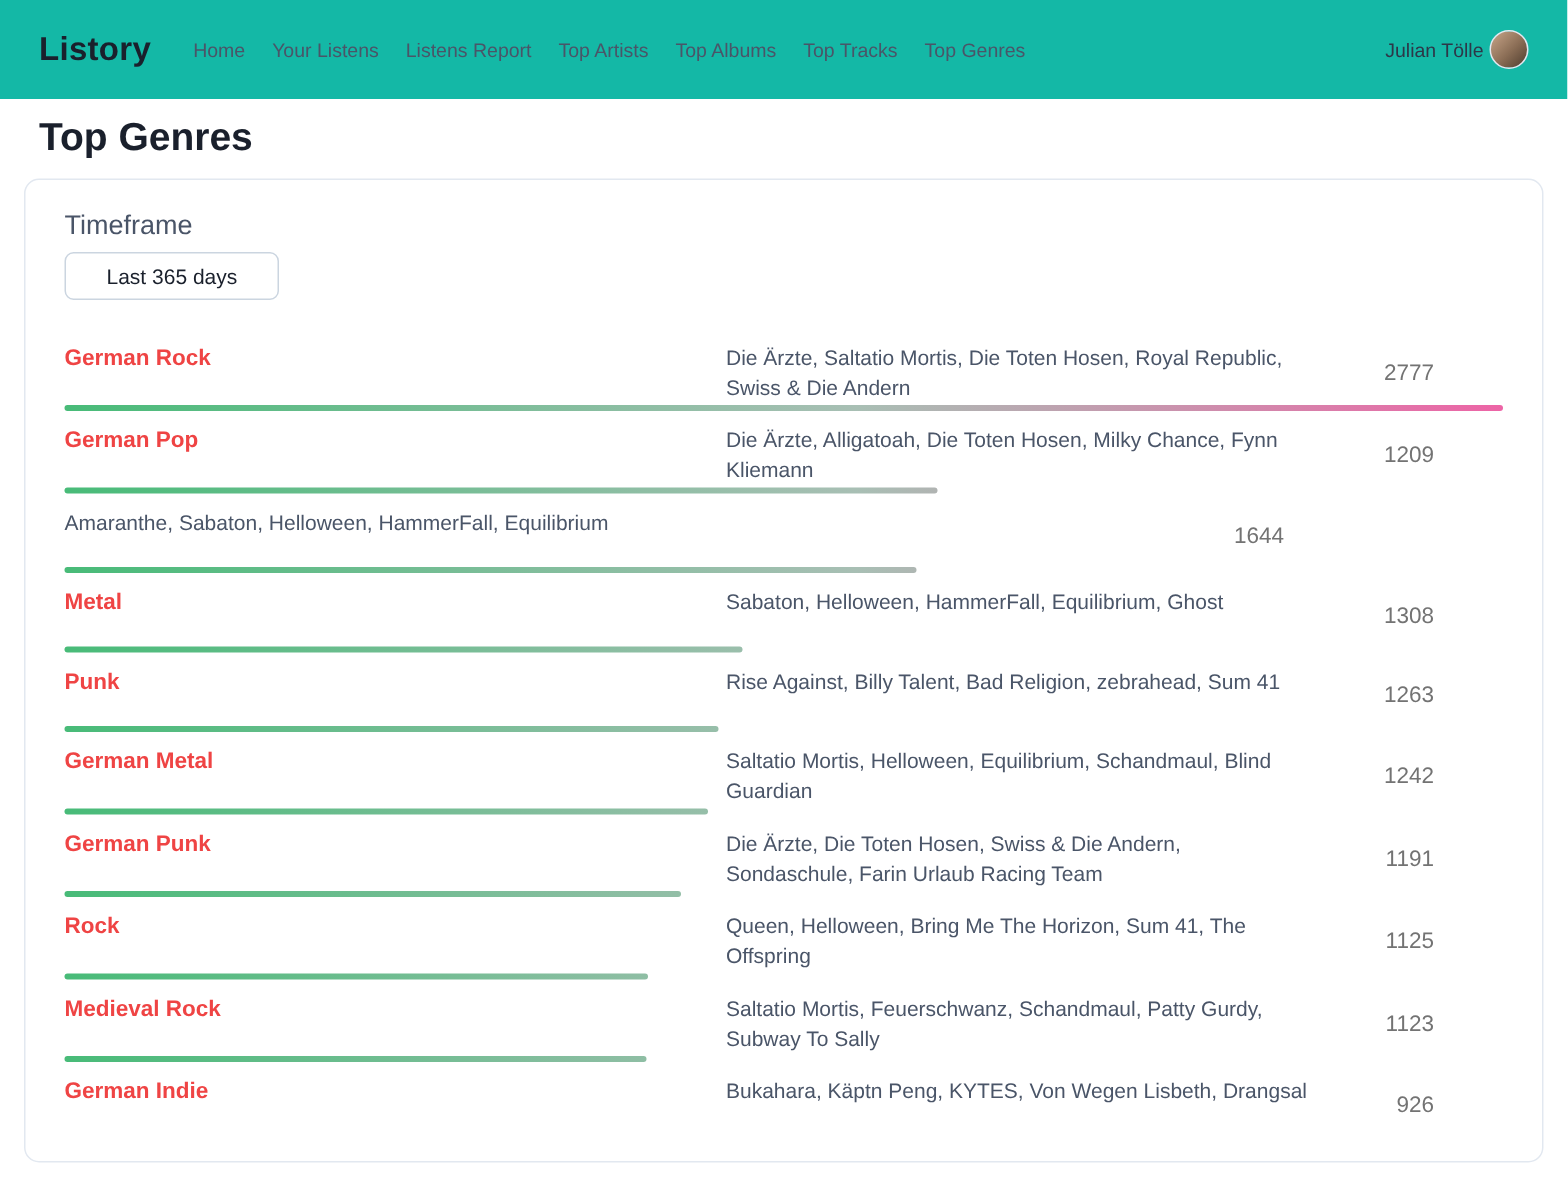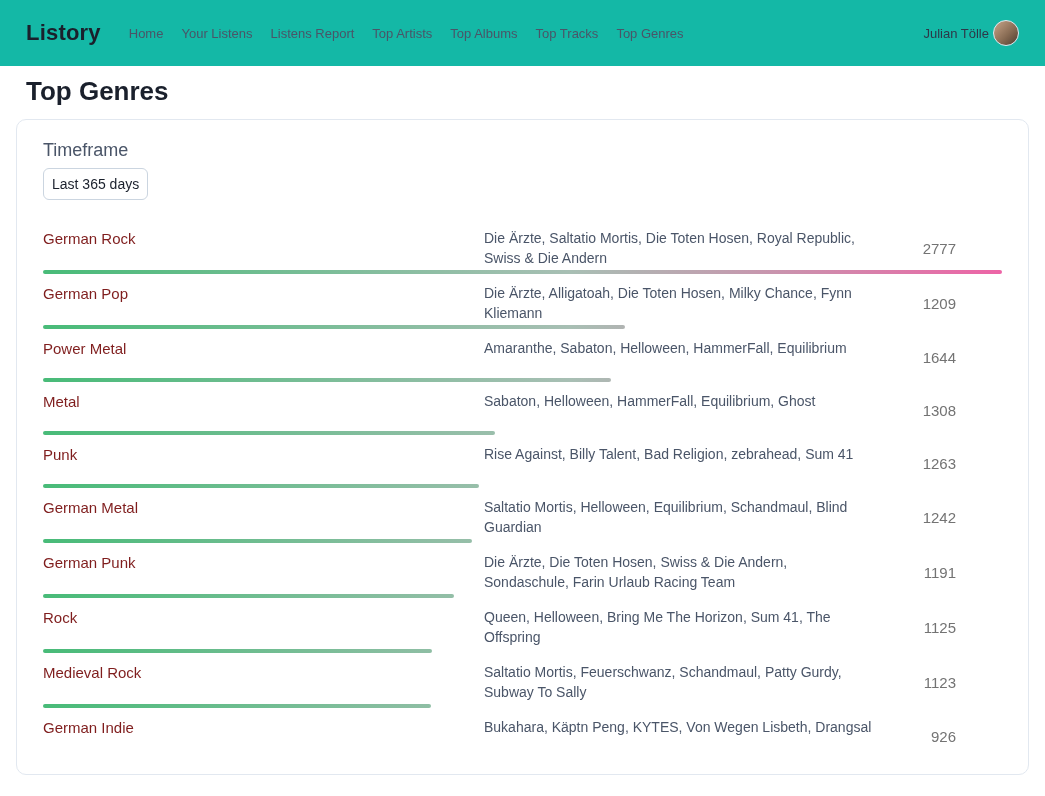--- a/index.html
+++ b/index.html
@@ -64,21 +64,21 @@
     padding: 20px 26px 10px 26px;
     background: #ffffff;
   }
   .tf-label {
     font-size: 18px;
     color: #4a5568;
     margin-bottom: 7px;
   }
   .tf-select {
     display: inline-block;
-    padding: 7px 8px;
+    padding: 7px 27px;
     border: 1px solid #cbd5e0;
     border-radius: 6px;
     background: #ffffff;
     font-family: "Liberation Sans", sans-serif;
     font-size: 14px;
     color: #1a202c;
     cursor: pointer;
   }
 
   
@@ -86,22 +86,22 @@
   .genre-row {
     position: relative;
     display: grid;
     grid-template-columns: 441px 1fr 100px;
     align-items: start;
     padding: 6px 0 9px 0;
     min-height: 53px;
   }
   .genre-name {
     font-size: 15px;
-    font-weight: 400;
-    color: #7f1d1d;
+    font-weight: 700;
+    color: #ef4444;
     padding-top: 2px;
   }
   .genre-artists {
     font-size: 14px;
     color: #4a5568;
     line-height: 20px;
     padding-right: 28px;
   }
   .genre-count {
     font-size: 15px;
@@ -154,21 +154,20 @@
   </div>
 
   <div class="genre-row">
     <div class="genre-name">German Pop</div>
     <div class="genre-artists">Die Ärzte, Alligatoah, Die Toten Hosen, Milky Chance, Fynn Kliemann</div>
     <div class="genre-count">1209</div>
     <div class="genre-bar" style="width: 60.677%; background-image: linear-gradient(90deg, rgb(72, 187, 120) 0%, rgb(168, 191, 180) 55%, rgb(237, 100, 166) 100%); background-size: 164.807% 100%;"></div>
   </div>
 
   <div class="genre-row">
-    <div class="genre-name">Power Metal</div>
     <div class="genre-artists">Amaranthe, Sabaton, Helloween, HammerFall, Equilibrium</div>
     <div class="genre-count">1644</div>
     <div class="genre-bar" style="width: 59.2006%; background-image: linear-gradient(90deg, rgb(72, 187, 120) 0%, rgb(168, 191, 180) 55%, rgb(237, 100, 166) 100%); background-size: 168.917% 100%;"></div>
   </div>
 
   <div class="genre-row">
     <div class="genre-name">Metal</div>
     <div class="genre-artists">Sabaton, Helloween, HammerFall, Equilibrium, Ghost</div>
     <div class="genre-count">1308</div>
     <div class="genre-bar" style="width: 47.1012%; background-image: linear-gradient(90deg, rgb(72, 187, 120) 0%, rgb(168, 191, 180) 55%, rgb(237, 100, 166) 100%); background-size: 212.309% 100%;"></div>

